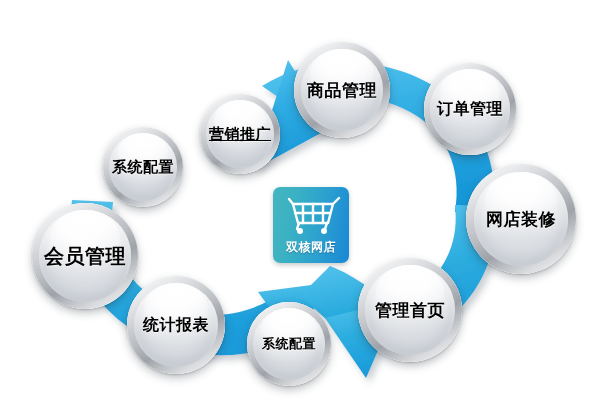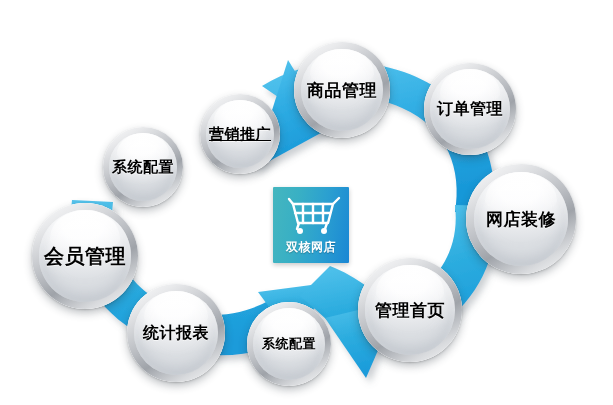--- a/index.html
+++ b/index.html
@@ -53,21 +53,21 @@
     font-weight:bold;
     white-space:nowrap;
     letter-spacing:0.5px;
     text-shadow:0 1px 0 rgba(255,255,255,0.6);
   }
 
   
   #logo{
     position:absolute;
     left:273px;top:187px;width:76px;height:76px;
-    border-radius:1px;
+    border-radius:7px;
     background:linear-gradient(100deg,#45b6bf 0%,#39b0c4 30%,#2ba0d0 62%,#1a87d4 100%);
     box-shadow:0 2px 5px rgba(0,0,0,0.22);
     overflow:hidden;
   }
   #logo .cartwrap{position:absolute;left:0;top:6px;width:76px;height:44px;}
   #logo .logotext{
     position:absolute;left:0;bottom:7px;width:76px;
     text-align:center;color:#ffffff;font-weight:bold;font-size:12px;
     letter-spacing:0.5px;
     text-shadow:0 1px 1px rgba(0,0,0,0.25);
@@ -194,21 +194,21 @@
     <span class="lbl" style="font-size: 17px;">管理首页</span>
   </div>
 
   <div class="bubble" id="n4" style="left: 247px; top: 302px; width: 84px; height: 84px;">
     <div class="rim"></div>
     <div class="inner"></div>
     <div class="gloss"></div>
     <span class="lbl" style="font-size: 13px;">系统配置</span>
   </div>
 
-  <div class="bubble" id="n5" style="left: 127px; top: 284px; width: 98px; height: 98px; text-align: right;">
+  <div class="bubble" id="n5" style="left: 127px; top: 276px; width: 98px; height: 98px; text-align: right;">
     <div class="rim"></div>
     <div class="inner"></div>
     <div class="gloss"></div>
     <span class="lbl" style="font-size: 16px;">统计报表</span>
   </div>
 
   <div class="bubble" id="n6" style="left: 32px; top: 203px; width: 106px; height: 106px;">
     <div class="rim"></div>
     <div class="inner"></div>
     <div class="gloss"></div>

